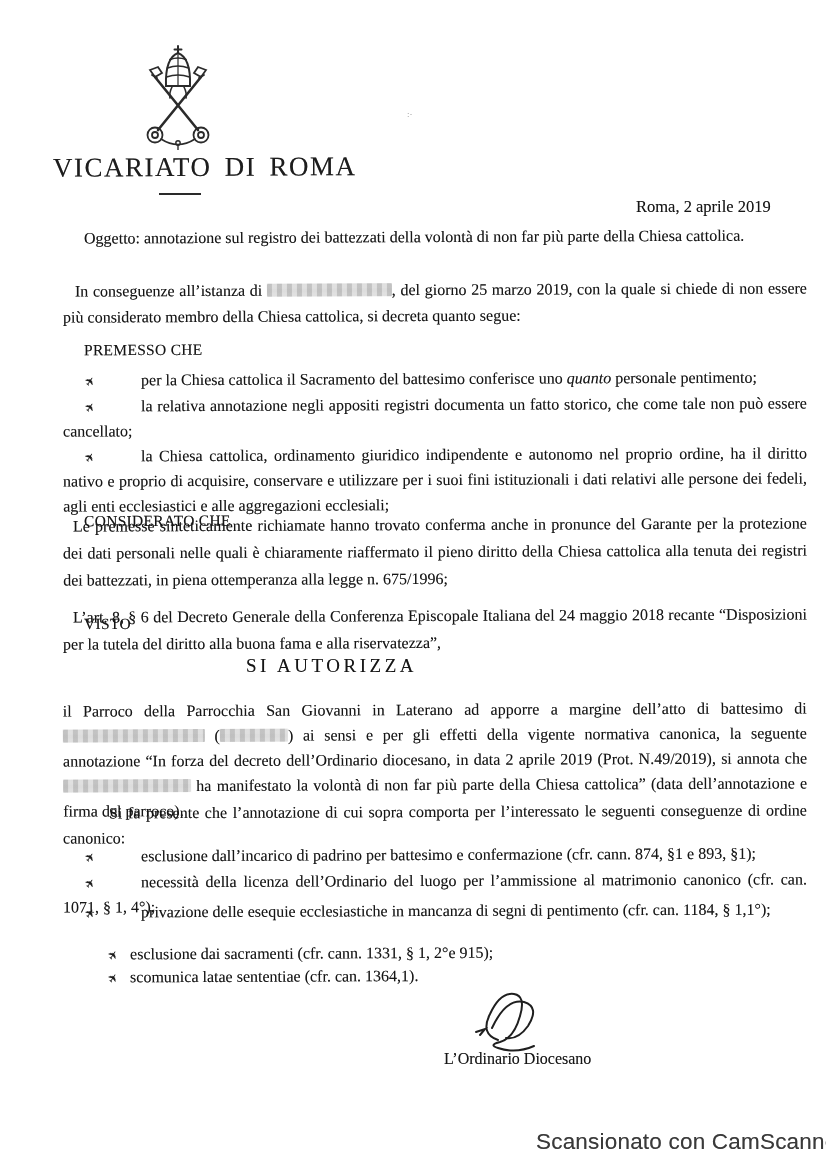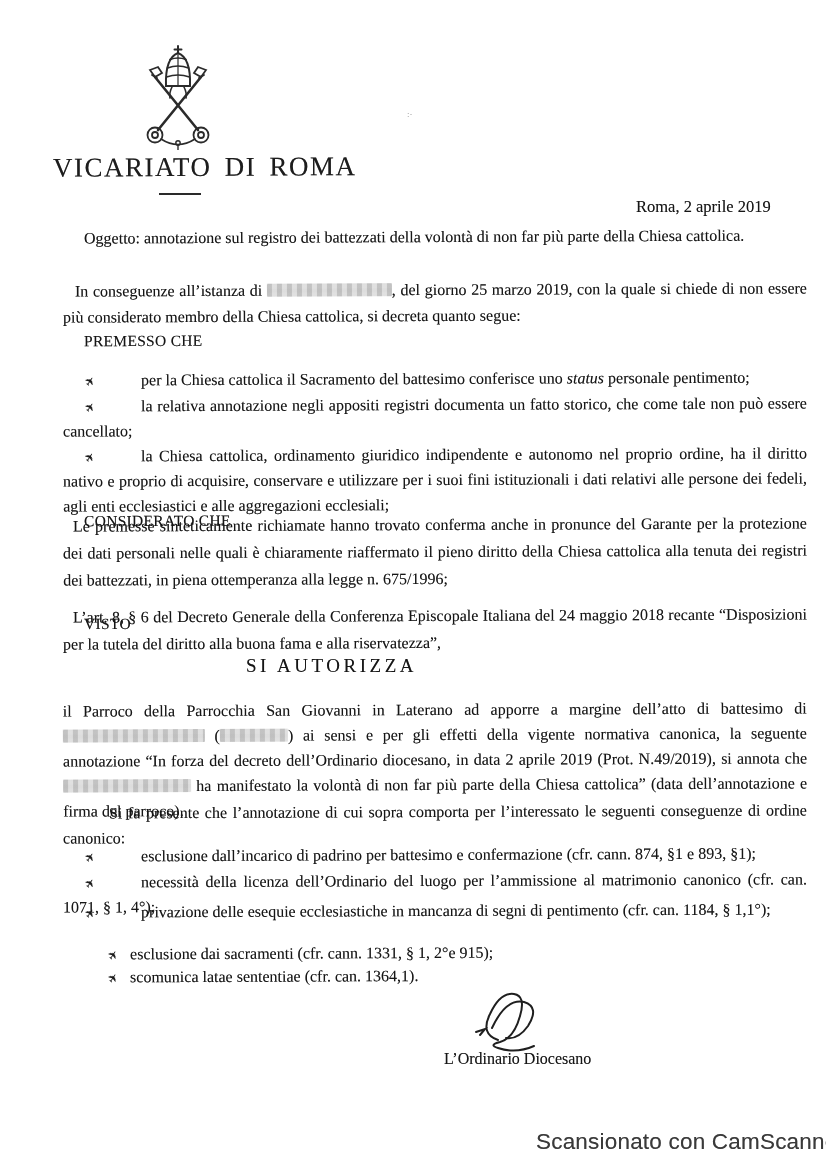--- a/index.html
+++ b/index.html
@@ -17,21 +17,21 @@
     font-size:27px; letter-spacing:1.5px; word-spacing:5px; color:#1d1d1d;
     transform:rotate(-0.3deg); white-space:nowrap;
   }
   .org-rule { position:absolute; left:159px; top:193px; width:42px; height:2px; background:#2a2a2a; }
   .date-line { position:absolute; left:636px; top:169px; font-size:16.5px; white-space:nowrap;margin-top:28px; }
   
   .blk { position:absolute; left:63px; width:744px; font-size:16px; line-height:26px; text-align:justify; transform:rotate(-0.25deg); }
   .subject { top:224px; left:84px; width:724px; text-align:left; }
   .intro { top:277px; text-indent:12px; }
   .heading { position:absolute; left:84px; font-size:15.5px; letter-spacing:0.3px; transform:rotate(-0.25deg); }
-  .h-premesso { top:332px; }
+  .h-premesso { top:341px; }
   .h-considerato { top:488px;margin-top:24px; }
   .h-visto { top:615px; }
   .considerato-body { top:511px; text-indent:10px; line-height:27px; }
   .visto-body { top:602px; text-indent:10px; line-height:27px; }
   .authorize-title {
     position:absolute; left:0; top:655px; width:663px; text-align:center;
     font-size:19px; letter-spacing:3.5px;
   }
   .auth-body { top:697px; line-height:25px; }
   .conseq-intro { top:799px; text-indent:46px; line-height:25px; }
@@ -112,21 +112,21 @@
     <div class="org-title">VICARIATO DI ROMA</div>
     <div class="org-rule"></div>
     <div class="date-line">Roma, 2 aprile 2019</div>
     <div class="artifact">:·</div>
 
     <div class="blk subject">Oggetto: annotazione sul registro dei battezzati della volontà di non far più parte della Chiesa cattolica.</div>
 
     <div class="blk intro"><span>In conseguenze all’istanza di </span><span class="redaction w125"></span><span>, del giorno 25 marzo 2019, con la quale si chiede di non essere più considerato membro della Chiesa cattolica, si decreta quanto segue:</span></div>
 
     <div class="heading h-premesso">PREMESSO CHE</div>
-    <div class="li b1"><span class="tick">✈</span><span>per la Chiesa cattolica il Sacramento del battesimo conferisce uno </span><span class="it">status</span><span> personale pentimento;</span></div>
+    <div class="li b1"><span class="tick">✈</span><span>per la Chiesa cattolica il Sacramento del battesimo conferisce uno </span><span class="it">quanto</span><span> personale pentimento;</span></div>
     <div class="li b2"><span class="tick">✈</span><span>la relativa annotazione negli appositi registri documenta un fatto storico, che come tale non può essere cancellato;</span></div>
     <div class="li b3"><span class="tick">✈</span><span>la Chiesa cattolica, ordinamento giuridico indipendente e autonomo nel proprio ordine, ha il diritto nativo e proprio di acquisire, conservare e utilizzare per i suoi fini istituzionali i dati relativi alle persone dei fedeli, agli enti ecclesiastici e alle aggregazioni ecclesiali;</span></div>
 
     <div class="heading h-considerato">CONSIDERATO CHE</div>
     <div class="blk considerato-body">Le premesse sinteticamente richiamate hanno trovato conferma anche in pronunce del Garante per la protezione dei dati personali nelle quali è chiaramente riaffermato il pieno diritto della Chiesa cattolica alla tenuta dei registri dei battezzati, in piena ottemperanza alla legge n. 675/1996;</div>
 
     <div class="heading h-visto">VISTO</div>
     <div class="blk visto-body">L’art. 8, § 6 del Decreto Generale della Conferenza Episcopale Italiana del 24 maggio 2018 recante “Disposizioni per la tutela del diritto alla buona fama e alla riservatezza”,</div>
 
     <div class="authorize-title">SI AUTORIZZA</div>

